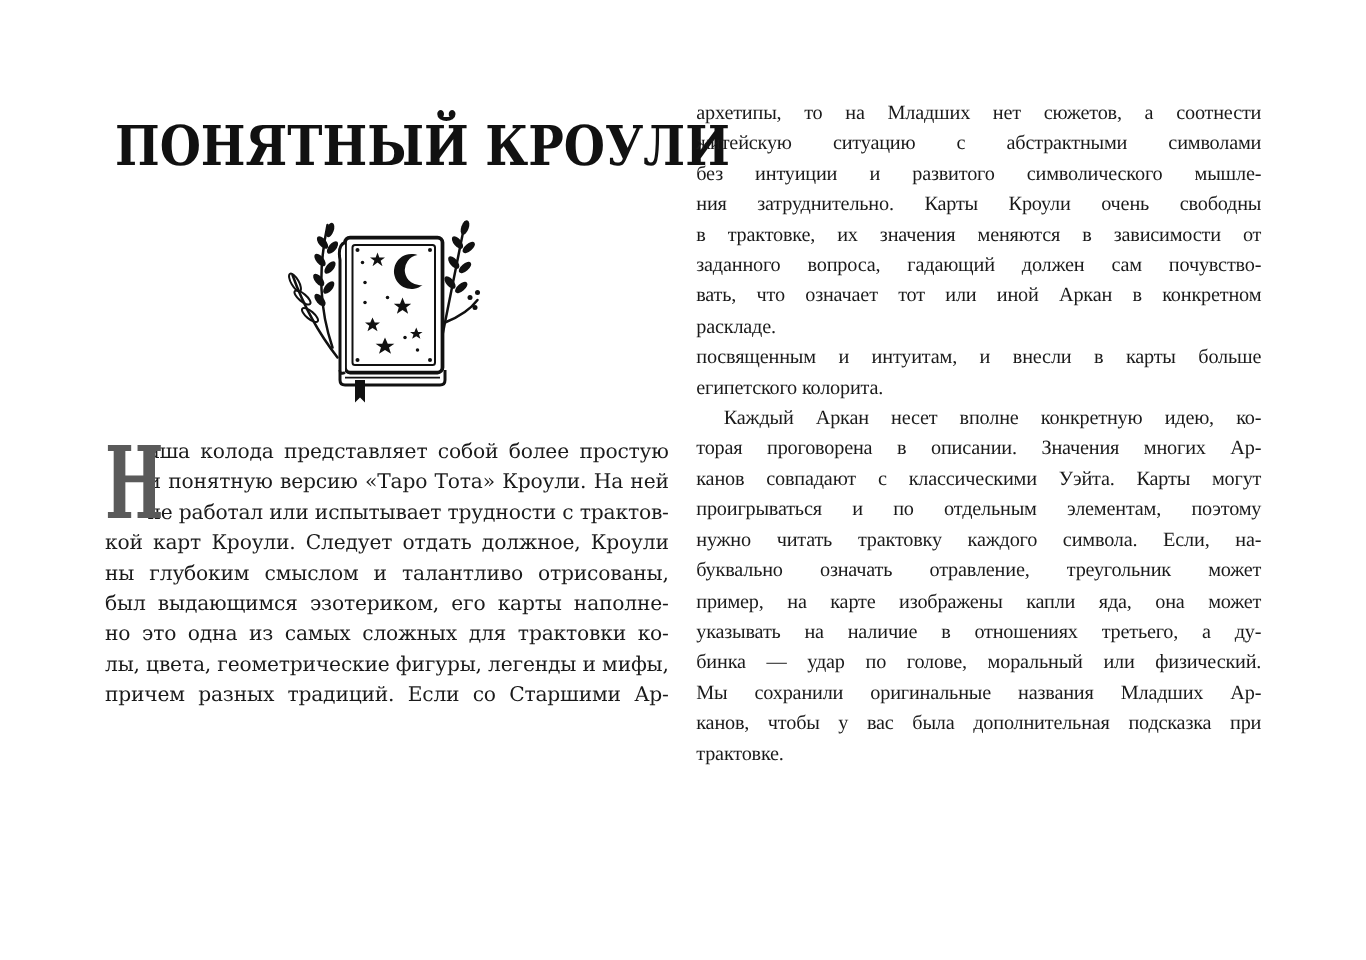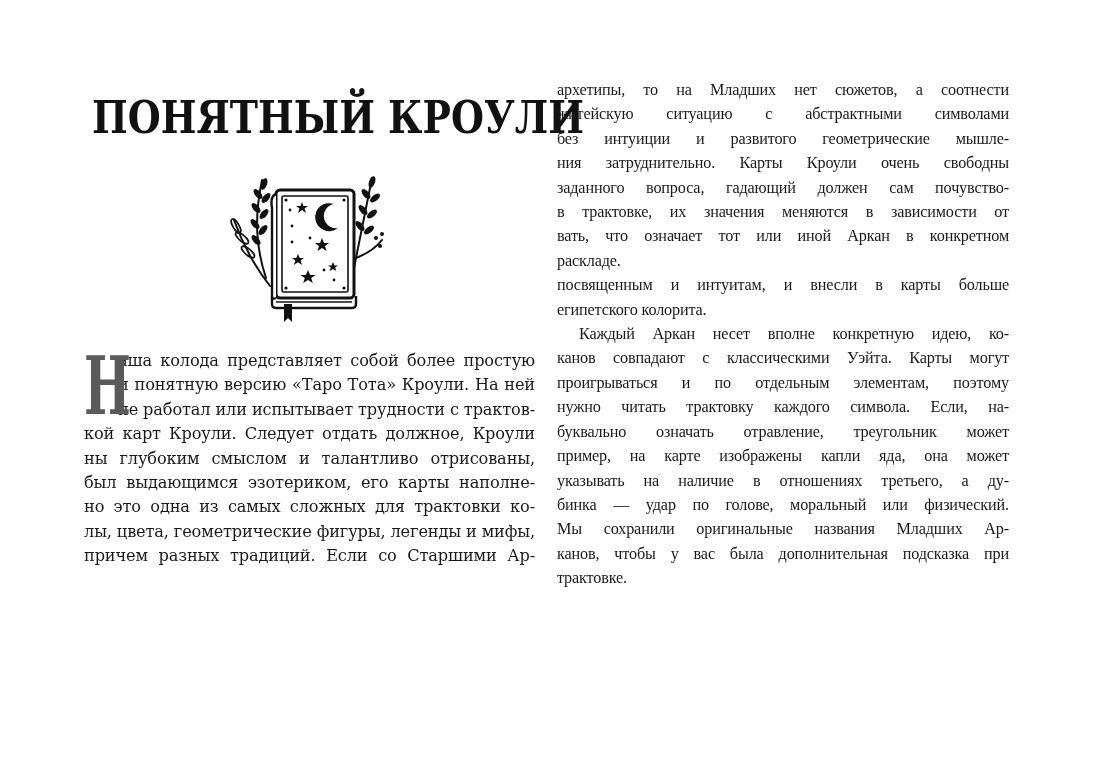--- a/index.html
+++ b/index.html
@@ -185,33 +185,34 @@
     <span class="line">был выдающимся эзотериком, его карты наполне-</span>
     <span class="line">но это одна из самых сложных для трактовки ко-</span>
     <span class="line">лы, цвета, геометрические фигуры, легенды и мифы,</span>
     <span class="line">причем разных традиций. Если со Старшими Ар-</span>
   </div>
 
   <div class="col-right body-text">
     <div class="para">
       <span class="line">архетипы, то на Младших нет сюжетов, а соотнести</span>
       <span class="line">житейскую ситуацию с абстрактными символами</span>
-      <span class="line">без интуиции и развитого геометрические мышле-</span>
+      <span class="line">без интуиции и развитого символического мышле-</span>
       <span class="line">ния затруднительно. Карты Кроули очень свободны</span>
+      <span class="line">в трактовке, их значения меняются в зависимости от</span>
       <span class="line">заданного вопроса, гадающий должен сам почувство-</span>
-      <span class="line">в трактовке, их значения меняются в зависимости от</span>
       <span class="line">вать, что означает тот или иной Аркан в конкретном</span>
       <span class="line left">раскладе.</span>
     </div>
     <div class="para">
       <span class="line">посвященным и интуитам, и внесли в карты больше</span>
       <span class="line left">египетского колорита.</span>
     </div>
     <div class="para">
       <span class="line" style="padding-left:22px">Каждый Аркан несет вполне конкретную идею, ко-</span>
+      <span class="line">торая проговорена в описании. Значения многих Ар-</span>
       <span class="line">канов совпадают с классическими Уэйта. Карты могут</span>
       <span class="line">проигрываться и по отдельным элементам, поэтому</span>
       <span class="line">нужно читать трактовку каждого символа. Если, на-</span>
       <span class="line">буквально означать отравление, треугольник может</span>
       <span class="line">пример, на карте изображены капли яда, она может</span>
       <span class="line">указывать на наличие в отношениях третьего, а ду-</span>
       <span class="line">бинка — удар по голове, моральный или физический.</span>
       <span class="line">Мы сохранили оригинальные названия Младших Ар-</span>
       <span class="line">канов, чтобы у вас была дополнительная подсказка при</span>
       <span class="line left">трактовке.</span>

